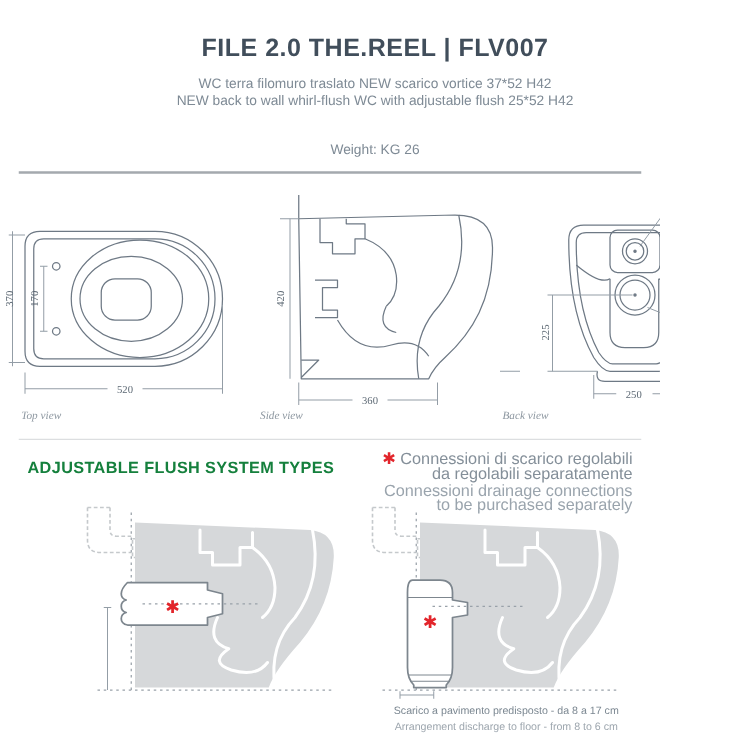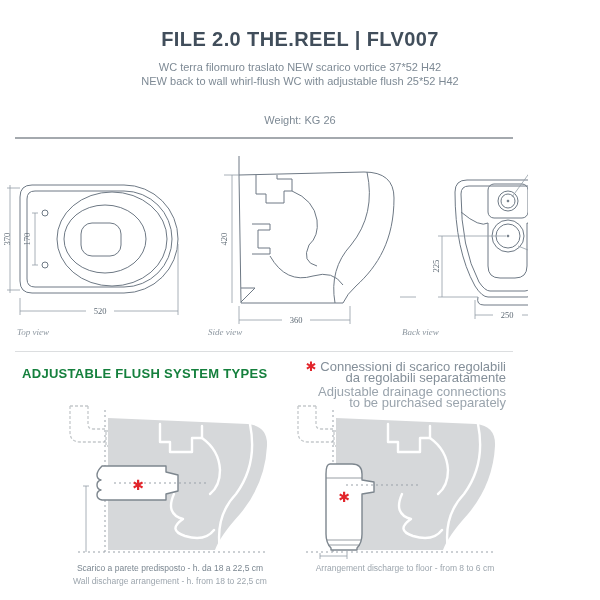--- a/index.html
+++ b/index.html
@@ -132,21 +132,21 @@
   </svg>
 
   <div class="divider div-light"></div>
 
   <h2 class="h2">ADJUSTABLE FLUSH SYSTEM TYPES</h2>
 
   <div class="note">
     <div class="note-line"><span class="red-ast">✱</span>
          <span>Connessioni di scarico regolabili</span></div>
     <div class="note-line">da regolabili separatamente</div>
-    <div class="note-line en spaced">Adjustable drainage connections</div>
+    <div class="note-line en spaced">Connessioni drainage connections</div>
     <div class="note-line en">to be purchased separately</div>
   </div>
 
   <svg class="drawing" style="left:62px;top:402px" width="210" height="158" viewBox="0 0 210 158">
     <g class="supply">
       <path d="M 8 4 L 8 30 Q 8 40 18 40 L 43 40"></path>
       <path d="M 26 4 L 26 22 Q 26 27 31 27 L 43 27"></path>
       <path d="M 8 4 H 26"></path>
       <rect x="44" y="29" width="52" height="15"></rect>
     </g>
@@ -157,24 +157,20 @@
       <path d="M 188 22 Q 196 62 174 92 Q 153 114 158 148"></path>
       <path d="M 112 92 Q 103 112 121 117 Q 105 128 123 134 Q 143 140 152 128"></path>
     </g>
     <line class="dash" x1="43" y1="8" x2="43" y2="152"></line>
     <line class="dash" x1="16" y1="150" x2="206" y2="150"></line>
     <path class="pipe" d="M 40 64 L 104 64 L 104 70 L 116 73 L 116 89 L 104 92 L 104 98 L 40 98 Q 35 97 35 93 Q 35 89 39 88 Q 35 87 35 83 Q 35 79 39 78 Q 35 77 35 73 Q 35 69 40 64 Z"></path>
     <line class="dash" x1="52" y1="81" x2="146" y2="81"></line>
     <path class="dim" d="M 24 84 V 150 M 21 84 H 27"></path>
     <text class="ast" x="76" y="88" text-anchor="middle">✱</text>
   </svg>
-  <div class="caption cap-left">
-    <div class="cap-it">Scarico a parete predisposto - h. da 18 a 22,5 cm</div>
-    <div class="cap-en">Wall discharge arrangement - h. from 18 to 22,5 cm</div>
-  </div>
 
   <svg class="drawing" style="left:290px;top:402px" width="210" height="158" viewBox="0 0 210 158">
     <g class="supply">
       <path d="M 8 4 L 8 30 Q 8 40 18 40 L 43 40"></path>
       <path d="M 26 4 L 26 22 Q 26 27 31 27 L 43 27"></path>
       <path d="M 8 4 H 26"></path>
       <rect x="44" y="29" width="52" height="15"></rect>
     </g>
     <path class="sil" d="M 46 16 L 186 22 Q 206 24 205 44 Q 203 82 178 112 Q 158 134 153 148 L 46 148 Z"></path>
     <g class="wht">
@@ -185,16 +181,17 @@
     </g>
     <line class="dash" x1="43" y1="8" x2="43" y2="152"></line>
     <line class="dash" x1="16" y1="150" x2="206" y2="150"></line>
     <path class="pipe" d="M 40 62 L 62 62 Q 72 62 72 72 L 72 78 L 84 80 L 84 90 L 72 92 L 72 132 Q 72 141 67 146 L 67 148 L 41 148 L 41 146 Q 36 141 36 132 L 36 72 Q 36 62 40 62 Z"></path>
     <path class="pipedet" d="M 36 76 H 72 M 37 138 H 71 M 38 143 H 70"></path>
     <line class="dash" x1="56" y1="83" x2="130" y2="83"></line>
     <path class="dim" d="M 30 154 H 57 M 30 151 V 157 M 57 151 V 157"></path>
     <text class="ast" x="54" y="100" text-anchor="middle">✱</text>
   </svg>
   <div class="caption cap-right">
+    <div class="cap-it">Scarico a pavimento predisposto - da 8 a 17 cm</div>
     <div class="cap-en">Arrangement discharge to floor - from 8 to 6 cm</div>
   </div>
 
 </div>
 
 </body></html>

